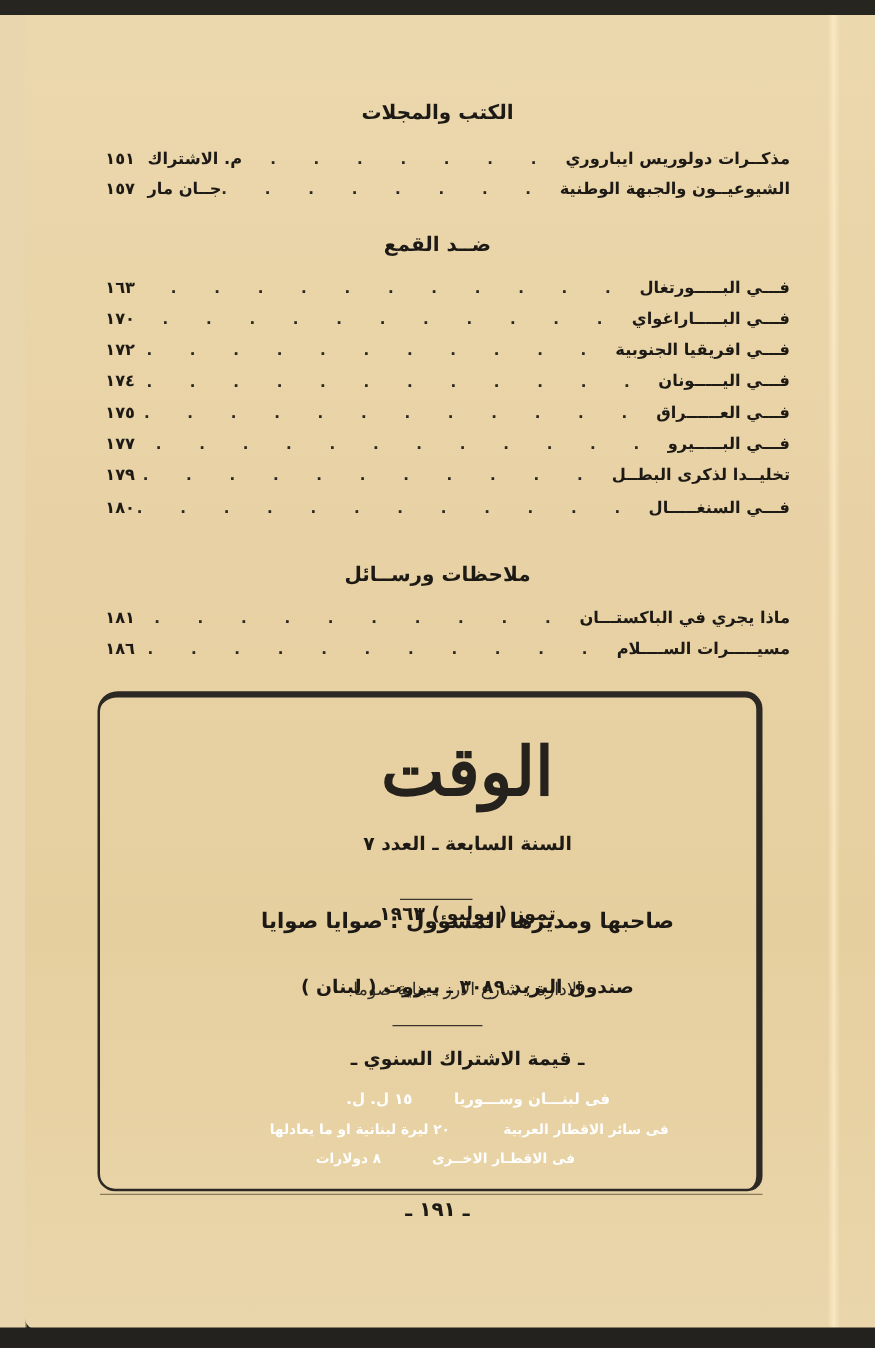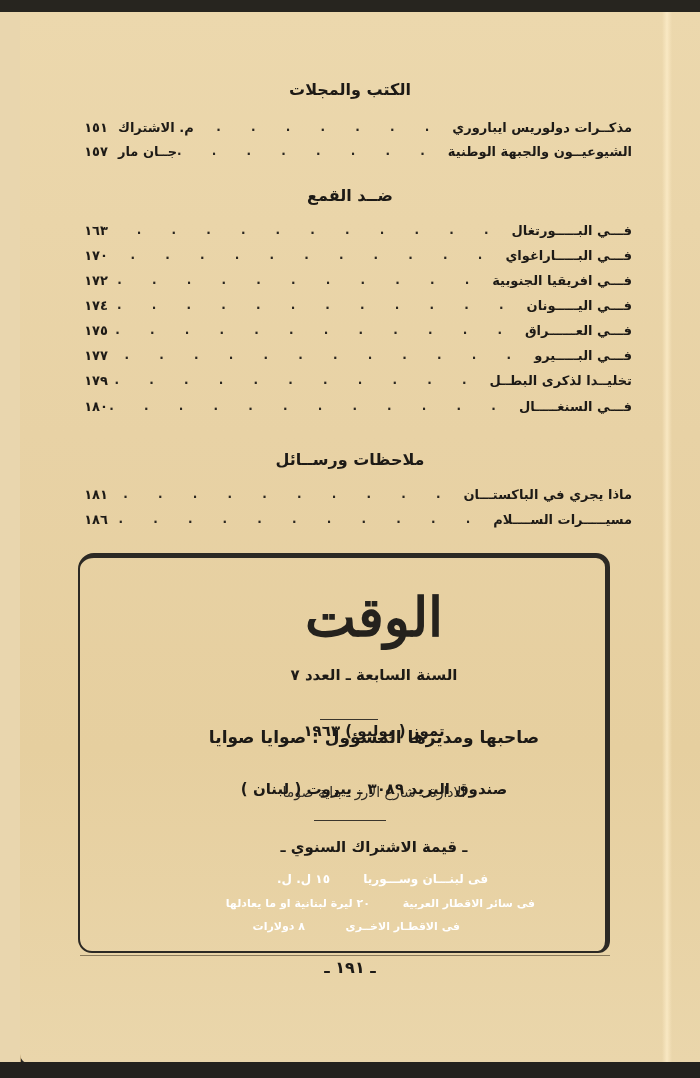--- a/index.html
+++ b/index.html
@@ -219,20 +219,20 @@
 <div class="mast-rule" style="left:320px; top:719px; width:58px;"></div>
 <div class="mast mast-line" style="top:727px; font-size:17px;">صاحبها ومديرها المسؤول : صوايا صوايا</div>
 <div class="mast" style="top:784px; font-size:14px; color:#2e2a24;">الادارة : شارع الارز ـ بناية صوما</div>
 <div class="mast mast-line" style="top:780px; font-size:15px;">صندوق البريد ٣٠٨٩ ـ بيروت ( لبنان )</div>
 <div class="mast-rule" style="left:314px; top:820px; width:72px;"></div>
 <div class="mast mast-line" style="top:838px; font-size:15px;">ـ قيمة الاشتراك السنوي ـ</div>
 
 <div class="sub-row" style="right:212px; top:872px; font-size:12px;">فى لبنـــان وســـوريا</div>
 <div class="sub-row" style="right:370px; top:872px; font-size:12px;">١٥ ل. ل.</div>
 <div class="sub-row" style="right:165px; top:897px;">فى سائر الاقطار العربية</div>
-<div class="sub-row" style="right:330px; top:897px;">٢٠ ليرة لبنانية او ما يعادلها</div>
+<div class="sub-row" style="right:340px; top:897px;">٢٠ ليرة لبنانية او ما يعادلها</div>
 <div class="sub-row" style="right:240px; top:920px;">فى الاقطـار الاخــرى</div>
 <div class="sub-row" style="right:395px; top:920px;">٨ دولارات</div>
 
 <div class="mast-rule" style="left:80px; top:955px; width:530px; background:#8a7a5c;"></div>
 <div class="page-number">ـ ١٩١ ـ</div>
 
 <div class="bottom-shadow"></div>
 
 </body></html>

